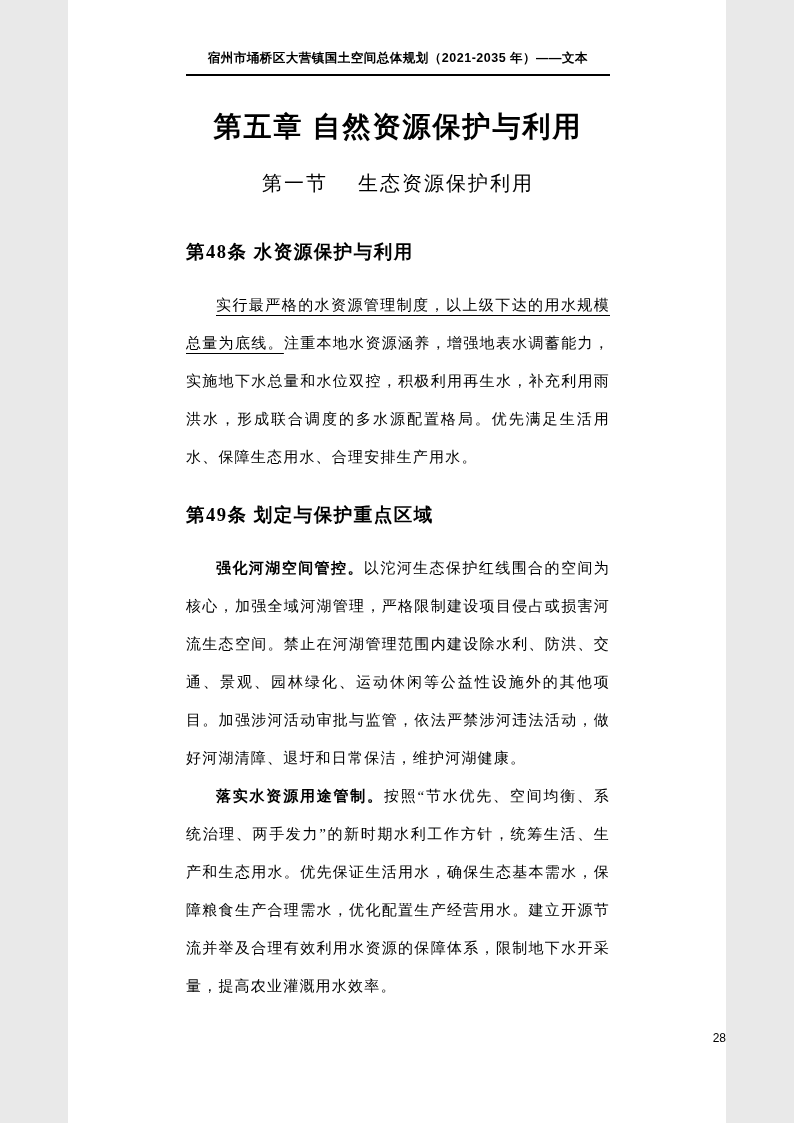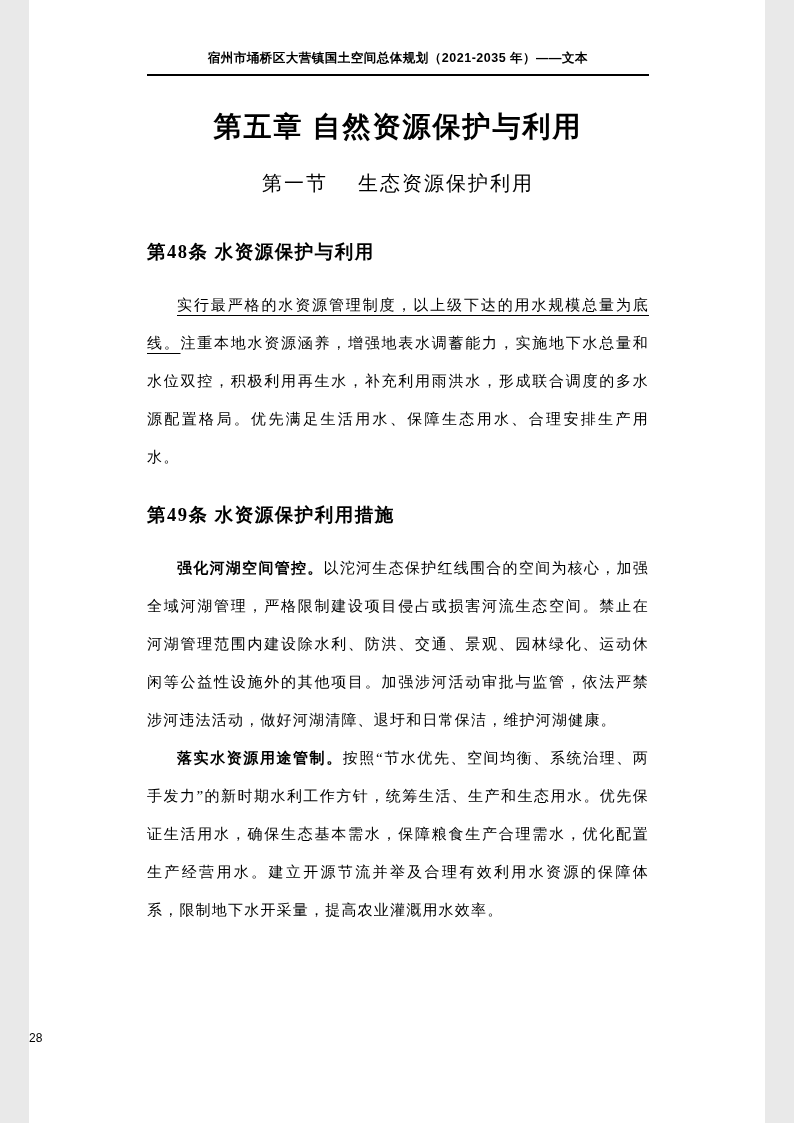--- a/index.html
+++ b/index.html
@@ -1,20 +1,20 @@
 <!DOCTYPE html>
 <html lang="zh"><head>
 <meta charset="utf-8">
 <style>
   * { margin: 0; padding: 0; box-sizing: border-box; }
   html, body { background: #e9e9e9; }
   body { display: flex; justify-content: center; }
   .page {
     position: relative;
-    width: 736px;
+    width: 658px;
     height: 1123px;
     background: #ffffff;
     color: #000000;
     padding: 50px 116px 0 118px;
     font-family: "Liberation Serif", "DejaVu Serif", serif;
     overflow: hidden;
   }
   .doc-header {
     text-align: center;
     font-family: "Liberation Sans", "DejaVu Sans", sans-serif;
@@ -62,21 +62,21 @@
     text-underline-offset: 5px;
     text-decoration-thickness: 1px;
   }
   .b { font-weight: bold; }
   .article-block { margin-bottom: 6px; }
   .page-number {
     position: absolute;
     left: 0;
     right: 0;
     bottom: 78px;
-    text-align: left;
+    text-align: right;
     font-size: 12px;
     font-family: "Liberation Sans", "DejaVu Sans", sans-serif;
   }
 </style>
 </head>
 <body>
 
 <div class="page">
 
   <header>
@@ -87,20 +87,20 @@
   <h1 class="chapter-title">第五章 自然资源保护与利用</h1>
 
   <h2 class="section-title"><span>第一节</span><span class="section-gap"></span><span>生态资源保护利用</span></h2>
 
   <section class="article-block">
     <h3 class="article-heading">第48条 水资源保护与利用</h3>
     <p class="body-para"><span class="u">实行最严格的水资源管理制度，以上级下达的用水规模总量为底线。</span><span>注重本地水资源涵养，增强地表水调蓄能力，实施地下水总量和水位双控，积极利用再生水，补充利用雨洪水，形成联合调度的多水源配置格局。优先满足生活用水、保障生态用水、合理安排生产用水。</span></p>
   </section>
 
   <section class="article-block">
-    <h3 class="article-heading">第49条 水资源保护利用措施</h3>
+    <h3 class="article-heading">第49条 划定与保护重点区域</h3>
     <p class="body-para"><span class="b">强化河湖空间管控。</span><span>以沱河生态保护红线围合的空间为核心，加强全域河湖管理，严格限制建设项目侵占或损害河流生态空间。禁止在河湖管理范围内建设除水利、防洪、交通、景观、园林绿化、运动休闲等公益性设施外的其他项目。加强涉河活动审批与监管，依法严禁涉河违法活动，做好河湖清障、退圩和日常保洁，维护河湖健康。</span></p>
     <p class="body-para"><span class="b">落实水资源用途管制。</span><span>按照“节水优先、空间均衡、系统治理、两手发力”的新时期水利工作方针，统筹生活、生产和生态用水。优先保证生活用水，确保生态基本需水，保障粮食生产合理需水，优化配置生产经营用水。建立开源节流并举及合理有效利用水资源的保障体系，限制地下水开采量，提高农业灌溉用水效率。</span></p>
   </section>
 
   <div class="page-number">28</div>
 
 </div>
 
 </body></html>

